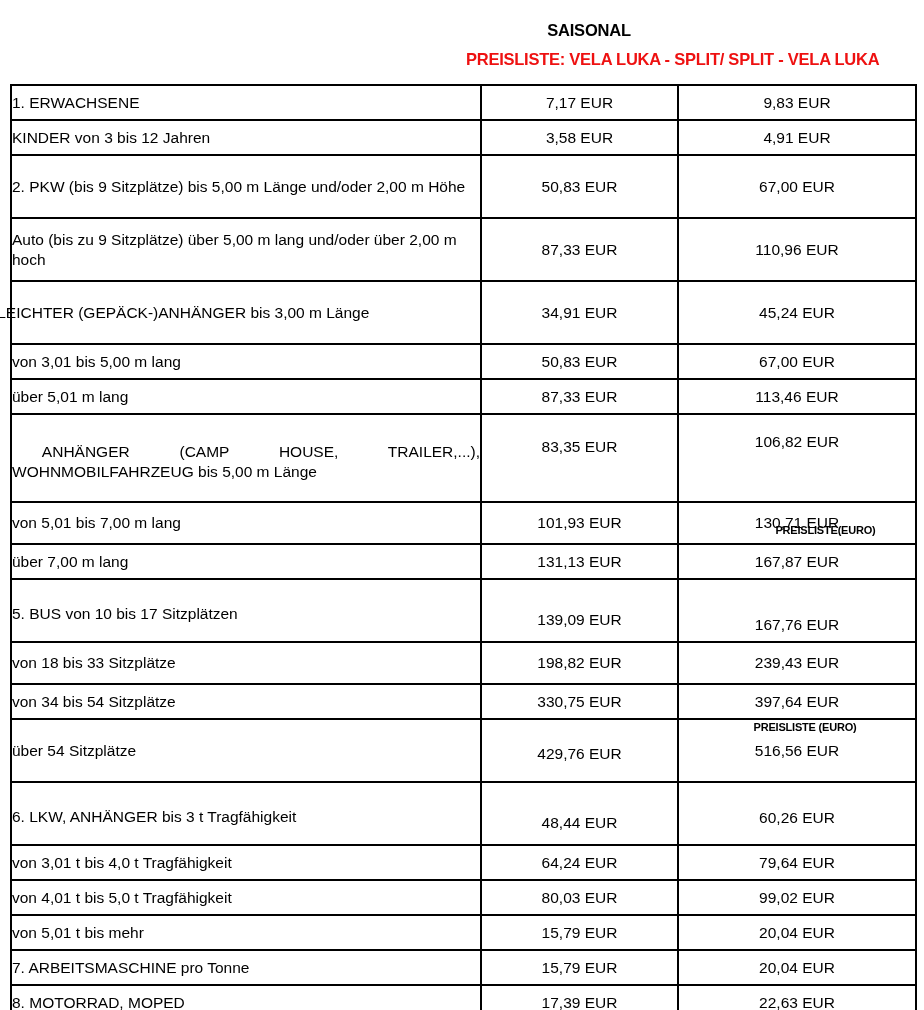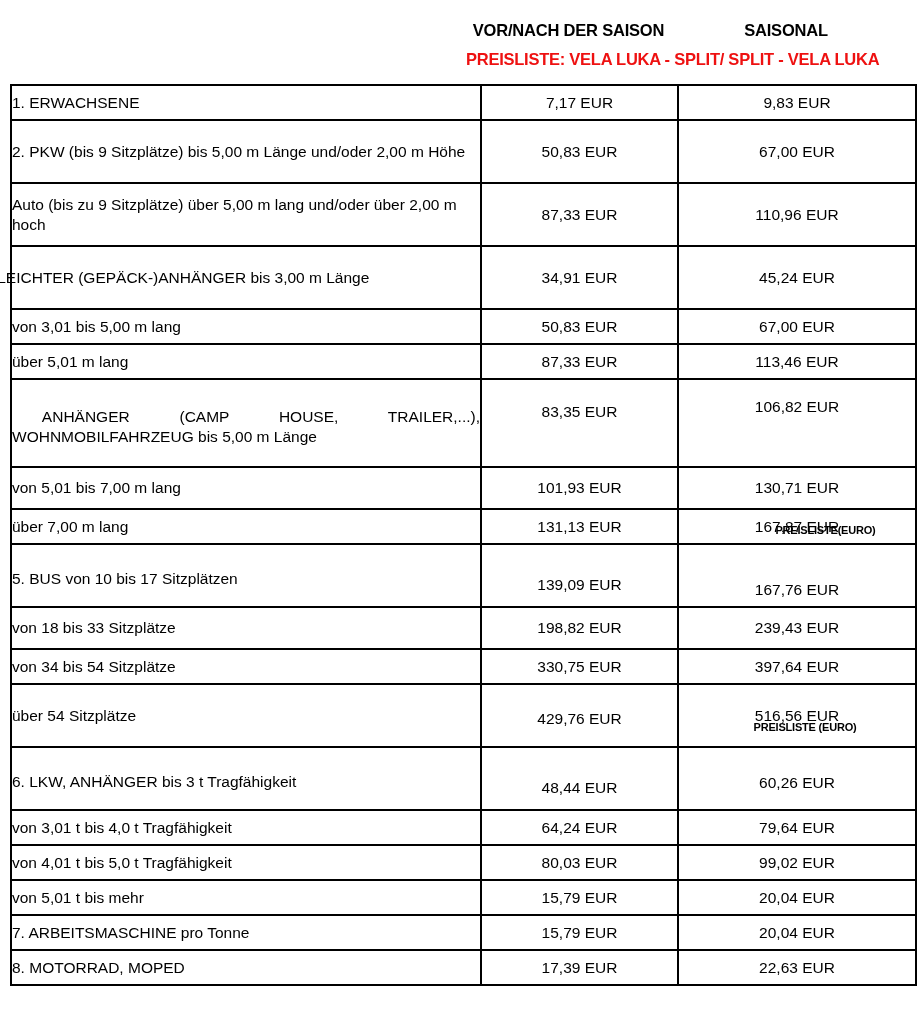--- a/index.html
+++ b/index.html
@@ -143,23 +143,20 @@
 </style>
 </head>
 <body>
 
 <div class="page">
 
   <div class="header-area">
 
     <div class="hdr-top-row">
       <div class="hdr-col-desc"></div>
-      <div class="hdr-col-pre">
-        <span class="hdr-season-label">VOR/NACH DER SAISON</span>
-      </div>
       <div class="hdr-col-sea">
         <span class="hdr-season-label">SAISONAL</span>
       </div>
     </div>
 
     <div class="hdr-bottom-row">
       <div class="hdr-col-desc">
         <span class="title-red">PREISLISTE: VELA LUKA - SPLIT/ SPLIT - VELA LUKA</span>
       </div>
       <div class="hdr-col-pre">
@@ -179,20 +176,25 @@
       <col class="col-sea">
     </colgroup>
     <tbody>
 
       <tr class="h-sm">
         <td class="desc-cell d-lvl1 v-mid">1. ERWACHSENE</td>
         <td class="price-cell v-mid">7,17 EUR</td>
         <td class="price-cell v-mid">9,83 EUR</td>
       </tr>
 
+      <tr class="h-sm">
+        <td class="desc-cell d-lvl2-sm v-mid">KINDER von 3 bis 12 Jahren</td>
+        <td class="price-cell v-mid">3,58 EUR</td>
+        <td class="price-cell v-mid">4,91 EUR</td>
+      </tr>
 
       <tr class="h-lg">
         <td class="desc-cell d-lvl1 d-justify v-mid">2. PKW (bis 9 Sitzplätze) bis 5,00 m Länge und/oder 2,00 m Höhe</td>
         <td class="price-cell v-mid">50,83 EUR</td>
         <td class="price-cell v-mid">67,00 EUR</td>
       </tr>
 
       <tr class="h-lg">
         <td class="desc-cell d-lvl2-sm v-mid">Auto (bis zu 9 Sitzplätze) über 5,00 m lang und/oder über 2,00 m hoch</td>
         <td class="price-cell v-mid">87,33 EUR</td>

